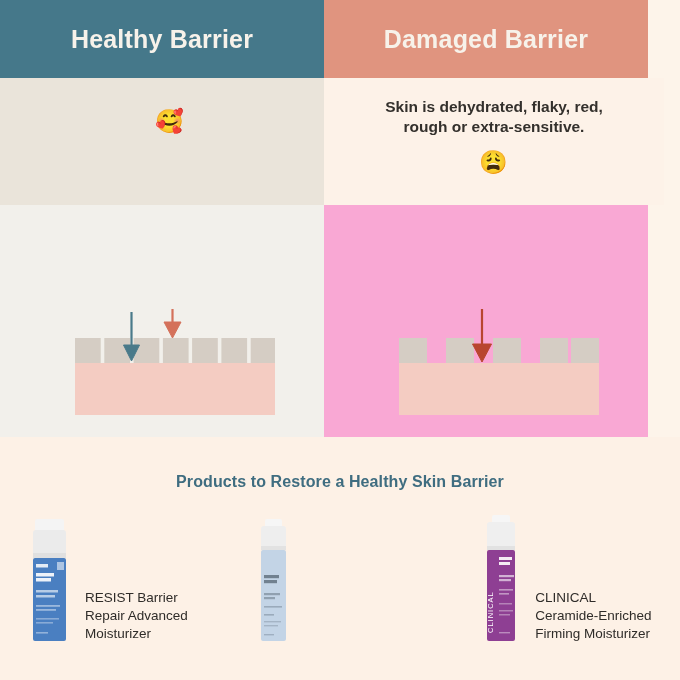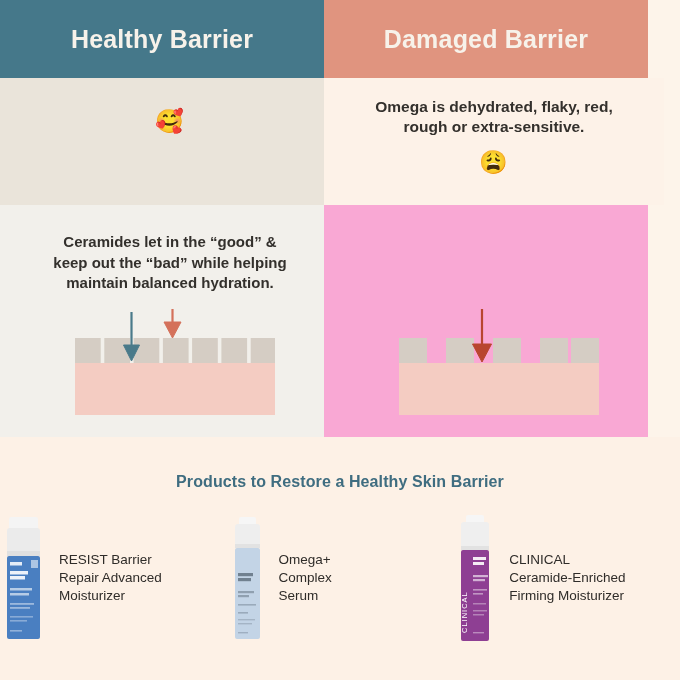--- a/index.html
+++ b/index.html
@@ -149,22 +149,23 @@
   .product-row {
     position: absolute;
     top: 76px;
     left: 0;
     width: 680px;
     display: flex;
   }
   .product {
     width: 226.6px;
     display: flex;
-    align-items: center;
+    align-items: flex-end;
     justify-content: flex-start;
+    padding-left: 26px;
     box-sizing: border-box;
   }
   .product-name {
     font-size: 13.5px;
     color: #2f2c29;
     line-height: 1.33;
     margin-left: 12px;
     white-space: pre-line;
   }
   .bottle { display: block; flex: none; }
@@ -181,25 +182,20 @@
         <h2 class="band-title">Healthy Barrier</h2>
       </div>
       <div class="notch notch-healthy"></div>
 
       <div class="panel-upper healthy"></div>
 
       <div class="upper-content">
         <span class="emoji">🥰</span>
       </div>
 
-      <div class="lower-content">
-        <p class="body-text">Ceramides let in the “good” &amp;
-keep out the “bad” while helping
-maintain balanced hydration.</p>
-      </div>
 
       <div class="diagram">
         <svg width="340" height="115" viewBox="0 0 340 115" xmlns="http://www.w3.org/2000/svg">
 
           <rect x="75" y="359" width="0" height="0" fill="none"></rect>
           <rect x="75" y="58" width="200" height="52" fill="#f4ccc2"></rect>
 
           <g fill="#d5cdc4">
             <rect x="75" y="33" width="25.7" height="25"></rect>
             <rect x="104.3" y="33" width="25.7" height="25"></rect>
@@ -225,21 +221,21 @@
 
     <div class="col col-damaged">
       <div class="band band-damaged">
         <h2 class="band-title">Damaged Barrier</h2>
       </div>
       <div class="notch notch-damaged"></div>
 
       <div class="panel-upper damaged"></div>
 
       <div class="upper-content">
-        <p class="lead-text">Omega is dehydrated, flaky, red,
+        <p class="lead-text">Skin is dehydrated, flaky, red,
 rough or extra-sensitive.</p>
         <span class="emoji">😩</span>
       </div>
 
 
       <div class="diagram">
         <svg width="340" height="115" viewBox="0 0 340 115" xmlns="http://www.w3.org/2000/svg">
           <rect x="75" y="58" width="200" height="52" fill="#f4ccc2"></rect>
 
           <g fill="#d5cdc4">
@@ -299,23 +295,20 @@
           <rect x="11" y="58" width="15" height="3.2" fill="#5d6b7a" opacity="0.8"></rect>
           <rect x="11" y="63" width="13" height="3.2" fill="#5d6b7a" opacity="0.8"></rect>
           <rect x="11" y="76" width="16" height="2.2" fill="#5d6b7a" opacity="0.5"></rect>
           <rect x="11" y="80" width="11" height="2.2" fill="#5d6b7a" opacity="0.5"></rect>
           <rect x="11" y="89" width="18" height="1.6" fill="#5d6b7a" opacity="0.4"></rect>
           <rect x="11" y="97" width="10" height="1.6" fill="#5d6b7a" opacity="0.4"></rect>
           <rect x="11" y="104" width="17" height="1.4" fill="#5d6b7a" opacity="0.3"></rect>
           <rect x="11" y="108" width="14" height="1.4" fill="#5d6b7a" opacity="0.3"></rect>
           <rect x="11" y="117" width="10" height="1.4" fill="#5d6b7a" opacity="0.35"></rect>
         </svg>
-        <div class="product-name">Omega+
-Complex
-Serum</div>
       </div>
 
       <div class="product">
         <svg class="bottle" width="44" height="130" viewBox="0 0 44 130" xmlns="http://www.w3.org/2000/svg">
           <rect x="13" y="2" width="18" height="9" rx="2" fill="#f6f6f6"></rect>
           <rect x="8" y="9" width="28" height="26" rx="3" fill="#efefef"></rect>
           <rect x="8" y="33" width="28" height="4" fill="#e2e2e2"></rect>
           <rect x="8" y="37" width="28" height="91" rx="2" fill="#8e3f93"></rect>
 
           <text x="14" y="120" fill="#ffffff" font-size="7.5" font-family="Liberation Sans, sans-serif" letter-spacing="1" transform="rotate(-90 14 120)">CLINICAL</text>

